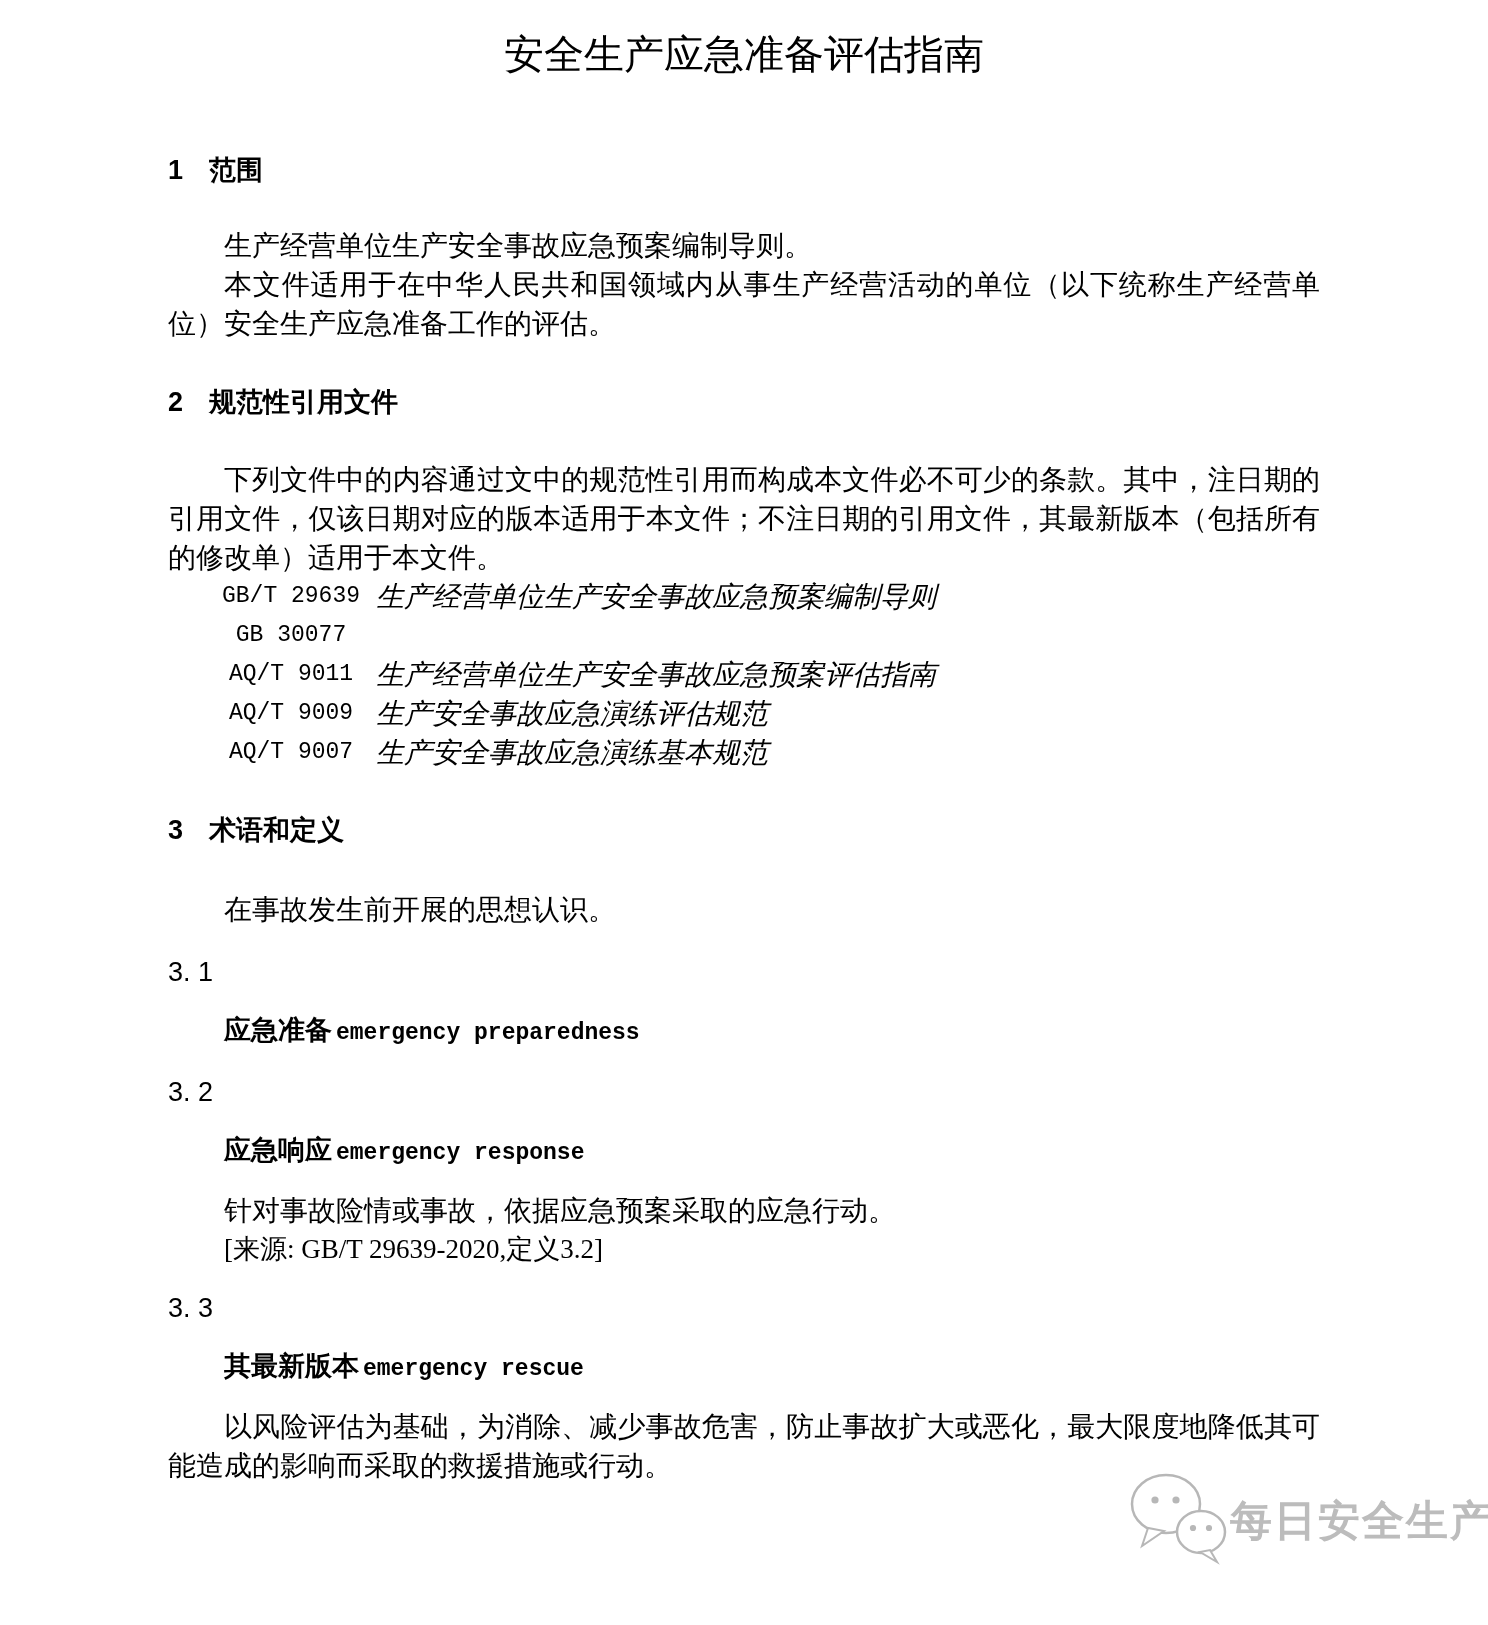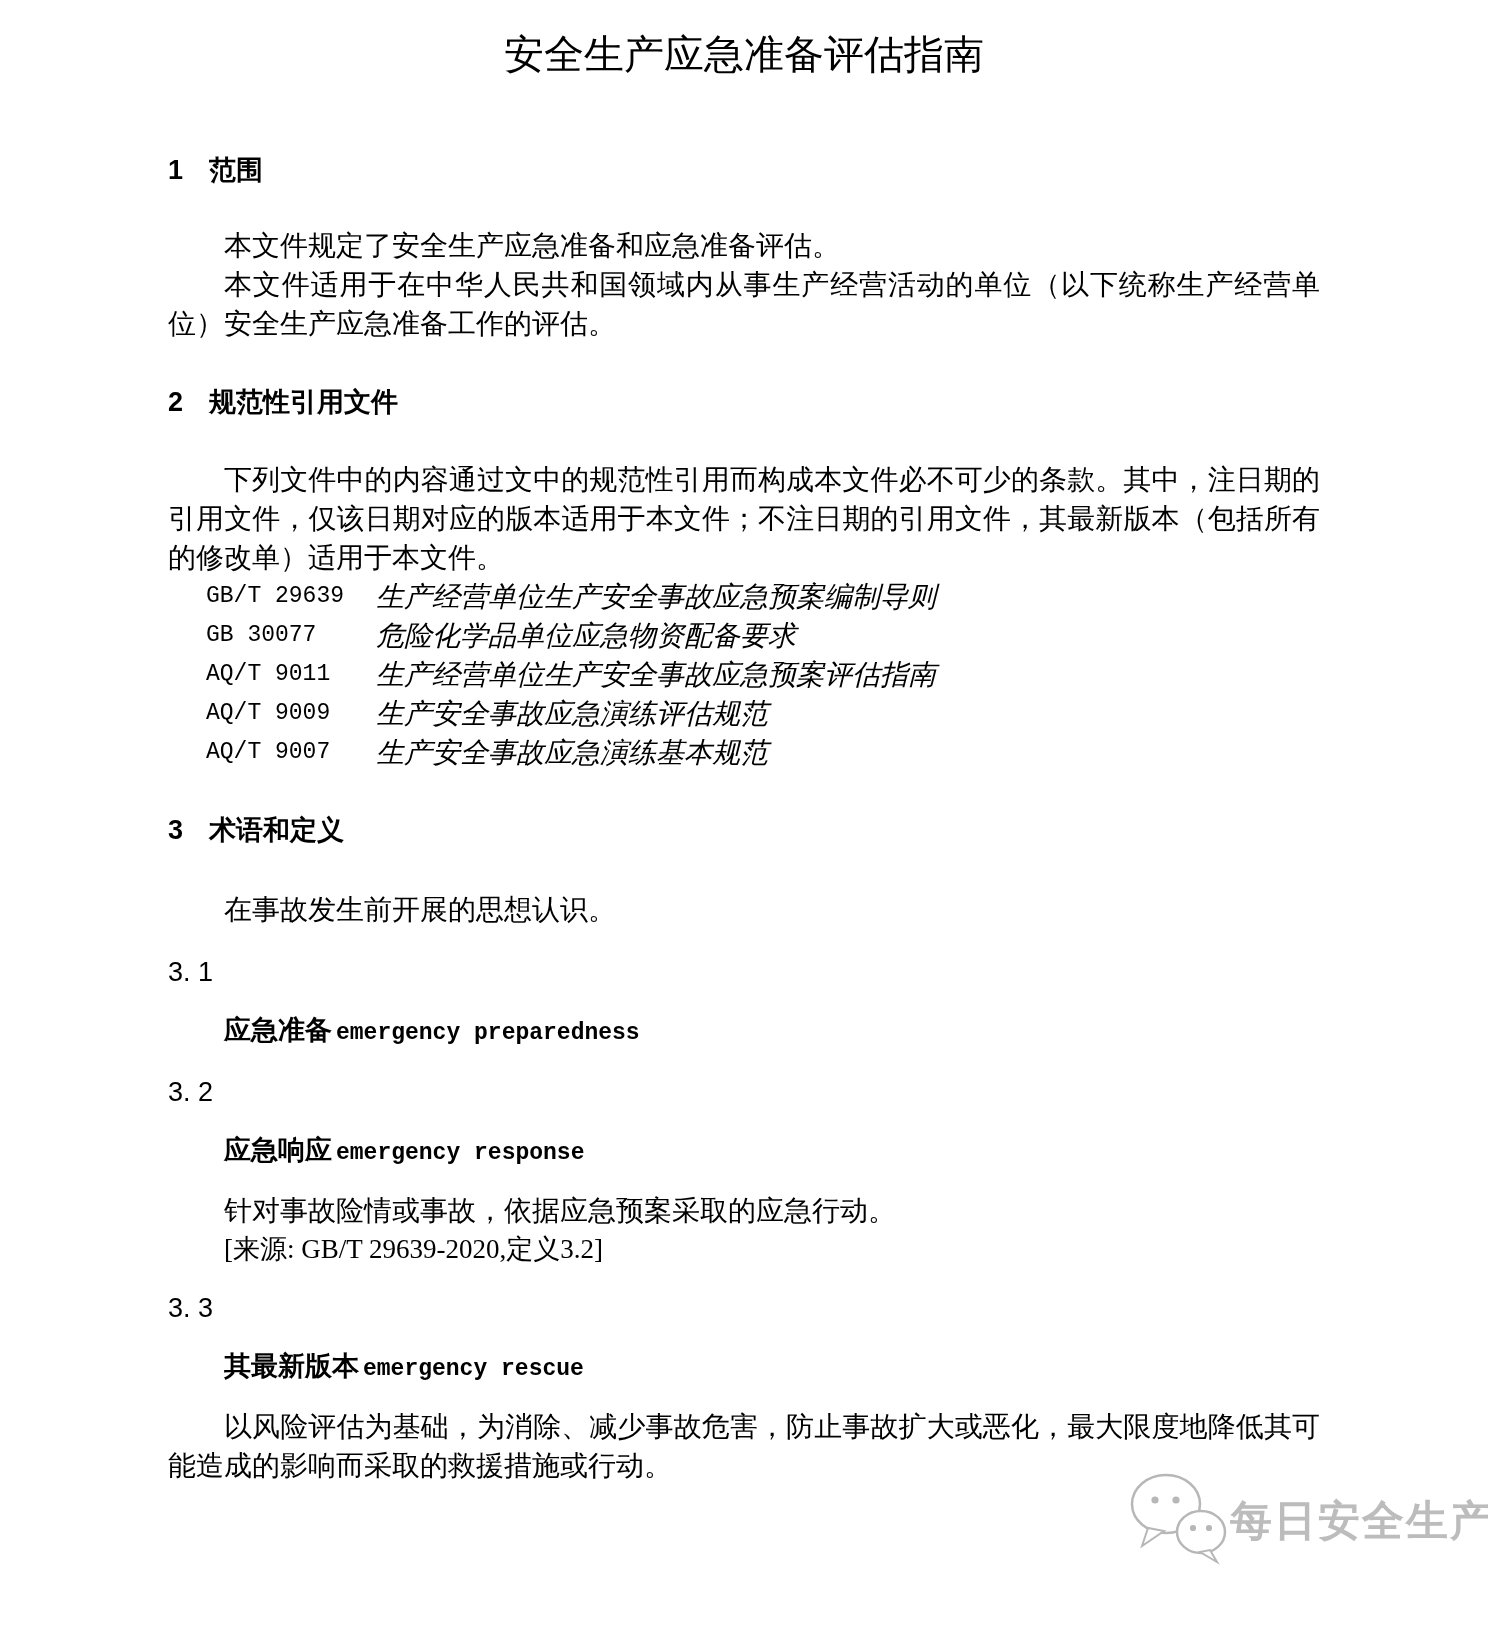--- a/index.html
+++ b/index.html
@@ -27,21 +27,21 @@
   .h3{margin-top:38px;}
 
   .para{
     font-size:28px;line-height:39px;text-align:justify;
     text-indent:56px;margin:0;
   }
   .p-first{margin-top:36px;}
   .p-s2{margin-top:38px;}
   .p-s3intro{margin-top:40px;}
 
-  .ref-list{margin:0;}
+  .ref-list{margin:0;text-align:center;}
   .ref-row{display:flex;padding-left:38px;line-height:39px;}
   .ref-code{
     font-family:"Liberation Mono",monospace;
     font-size:23px;width:170px;flex:none;line-height:39px;
   }
   .ref-name{font-size:28px;line-height:39px;font-style:italic;}
 
   .clause-num{
     font-family:"Liberation Sans",sans-serif;
     font-size:27px;line-height:39px;margin-top:20px;
@@ -80,37 +80,36 @@
 <body>
 
 <div class="page">
 
   <div class="doc-title">安全生产应急准备评估指南</div>
 
   <div class="sec-head h1">
     <span class="num">1</span>
     <span>范围</span>
   </div>
-  <p class="para p-first">本文件规定了安全生产应急准备和应急准备评估。</p>
+  <p class="para p-first">生产经营单位生产安全事故应急预案编制导则。</p>
   <p class="para">本文件适用于在中华人民共和国领域内从事生产经营活动的单位（以下统称生产经营单位）安全生产应急准备工作的评估。</p>
 
   <div class="sec-head h2">
     <span class="num">2</span>
     <span>规范性引用文件</span>
   </div>
   <p class="para p-s2">下列文件中的内容通过文中的规范性引用而构成本文件必不可少的条款。其中，注日期的引用文件，仅该日期对应的版本适用于本文件；不注日期的引用文件，其最新版本（包括所有的修改单）适用于本文件。</p>
 
   <div class="ref-list">
     <div class="ref-row">
       <span class="ref-code">GB/T 29639</span>
       <span class="ref-name">生产经营单位生产安全事故应急预案编制导则</span>
     </div>
     <div class="ref-row">
       <span class="ref-code">GB 30077</span>
-      <span class="ref-name">危险化学品单位应急物资配备要求</span>
     </div>
     <div class="ref-row">
       <span class="ref-code">AQ/T 9011</span>
       <span class="ref-name">生产经营单位生产安全事故应急预案评估指南</span>
     </div>
     <div class="ref-row">
       <span class="ref-code">AQ/T 9009</span>
       <span class="ref-name">生产安全事故应急演练评估规范</span>
     </div>
     <div class="ref-row">

